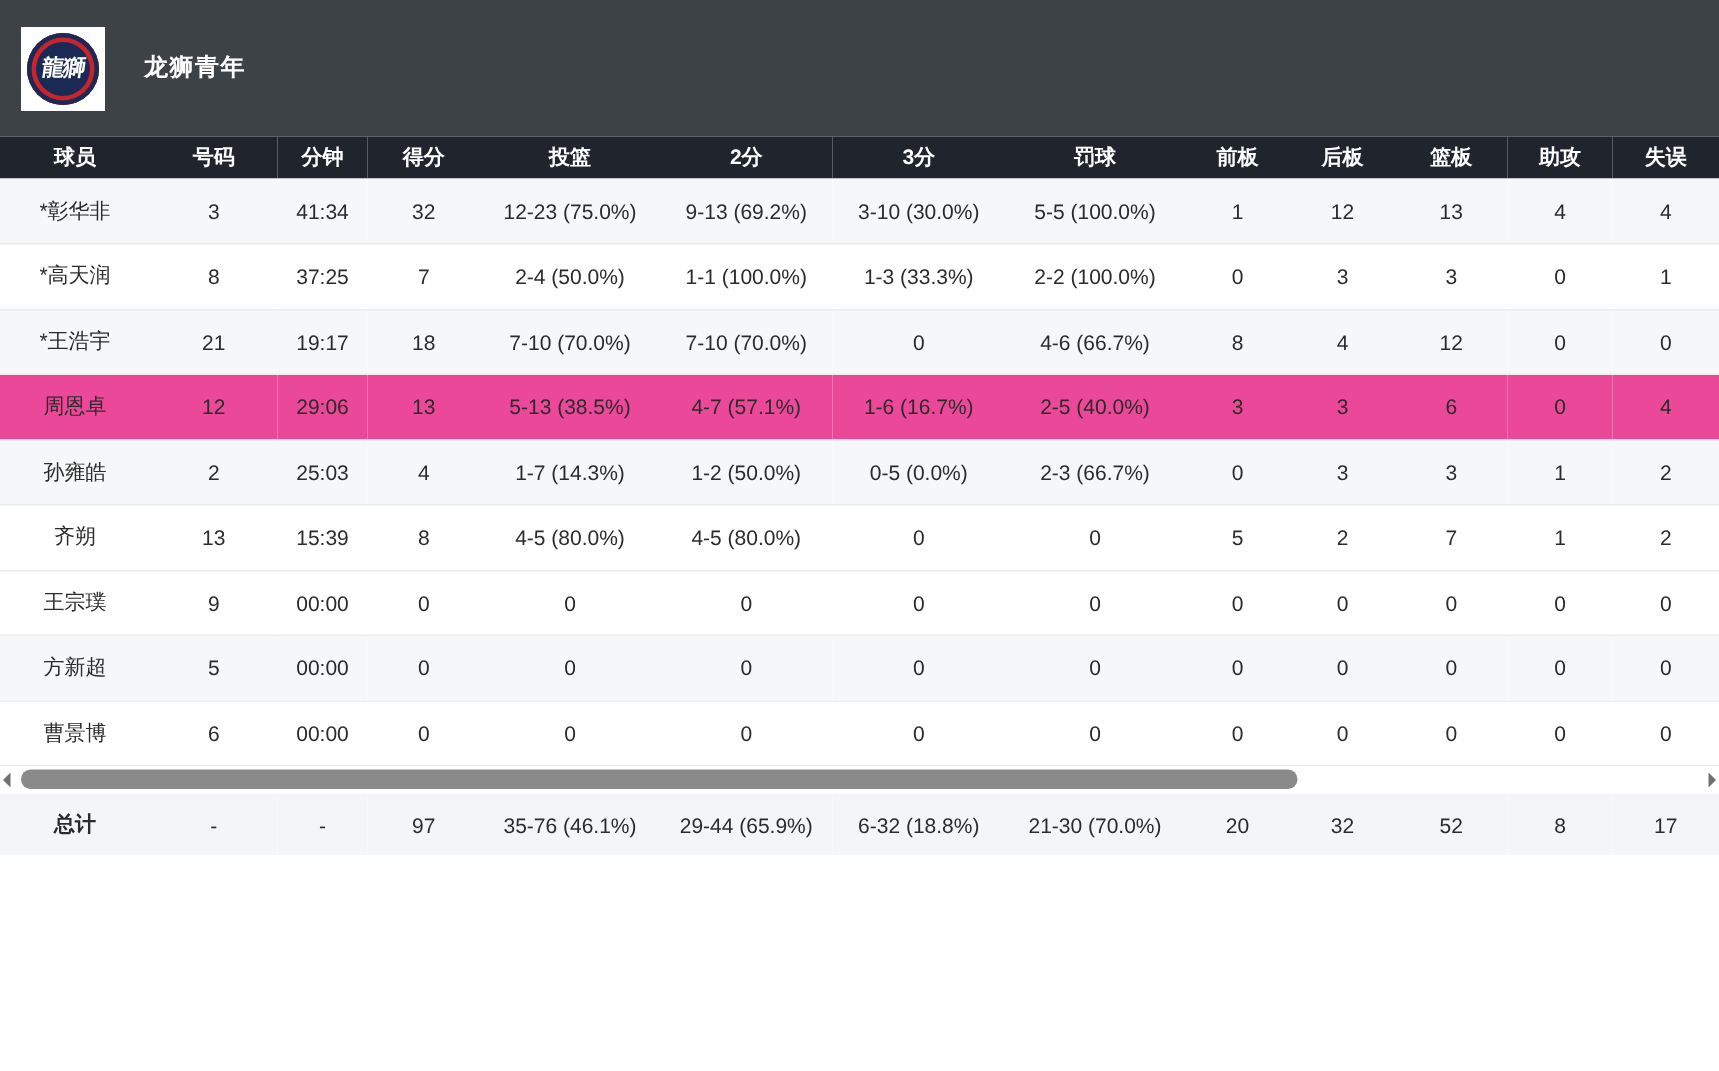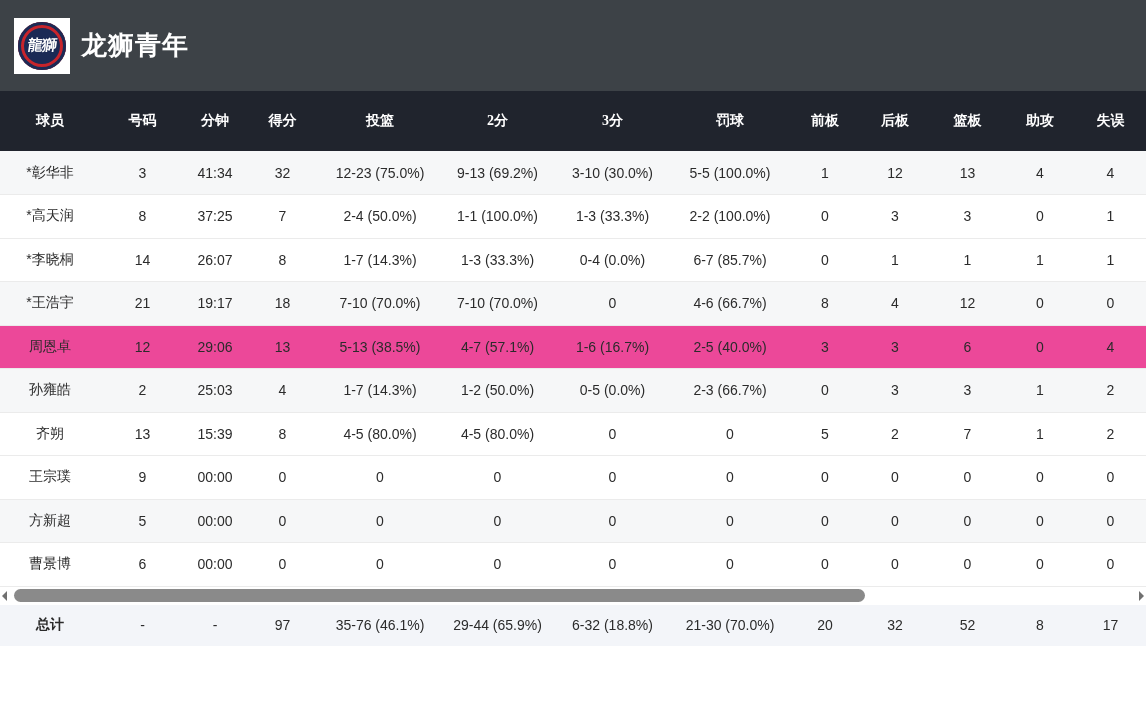--- a/index.html
+++ b/index.html
@@ -7,26 +7,26 @@
               font-family:"Liberation Sans","DejaVu Sans",sans-serif; }
 
   
   .app-header { height:91px; background:#3d4247; display:flex; align-items:center; padding:0 14px; }
   .logo-box { width:56px; height:56px; background:#fff; display:flex; align-items:center; justify-content:center; flex:0 0 auto; }
   .logo-circle { width:48px; height:48px; border-radius:50%; background:#1b2a55;
                  box-shadow: inset 0 0 0 3px #1b2a55, inset 0 0 0 6px #c8242b;
                  display:flex; align-items:center; justify-content:center; }
   .logo-circle span { color:#fff; font-weight:bold; font-size:15px; letter-spacing:-1px;
                       transform:skewX(-8deg); white-space:nowrap; }
-  .app-title { color:#ffffff; font-size:26px; font-weight:bold; margin-left:11px; letter-spacing:1px; }
+  .app-title { color:#ffffff; font-size:16px; font-weight:bold; margin-left:26px; letter-spacing:1px; }
 
   
   table { border-collapse:collapse; table-layout:fixed; width:1146px; }
   thead th { background:#20242d; color:#ffffff; font-size:14px; font-weight:bold;
-             height:60px; text-align:center;font-family:Liberation Serif, serif; }
+             height:28px; text-align:center; }
   tbody td { height:43.5px; text-align:center; font-size:14px; color:#2b2b2b;
              border-bottom:1px solid #ebebeb; background:#ffffff; white-space:nowrap; }
   tr.alt td { background:#f6f7f8; }
   tr.hl  td { background:#ec4899; }
 
   
   .scrollbar { height:18px; width:1146px; background:#ffffff; position:relative; }
   .sb-arrow { position:absolute; top:4px; width:0; height:0; border:5px solid transparent; cursor:pointer; }
   .sb-arrow.left  { left:2px;  border-right-color:#707070; border-left:none; }
   .sb-arrow.right { right:2px; border-left-color:#707070; border-right:none; }
@@ -106,35 +106,20 @@
           <td>37:25</td>
           <td>7</td>
           <td>2-4 (50.0%)</td>
           <td>1-1 (100.0%)</td>
           <td>1-3 (33.3%)</td>
           <td>2-2 (100.0%)</td>
           <td>0</td>
           <td>3</td>
           <td>3</td>
           <td>0</td>
-          <td>1</td>
-        </tr>
-        <tr class="">
-          <td>*李晓桐</td>
-          <td>14</td>
-          <td>26:07</td>
-          <td>8</td>
-          <td>1-7 (14.3%)</td>
-          <td>1-3 (33.3%)</td>
-          <td>0-4 (0.0%)</td>
-          <td>6-7 (85.7%)</td>
-          <td>0</td>
-          <td>1</td>
-          <td>1</td>
-          <td>1</td>
           <td>1</td>
         </tr>
         <tr class="alt">
           <td>*王浩宇</td>
           <td>21</td>
           <td>19:17</td>
           <td>18</td>
           <td>7-10 (70.0%)</td>
           <td>7-10 (70.0%)</td>
           <td>0</td>

